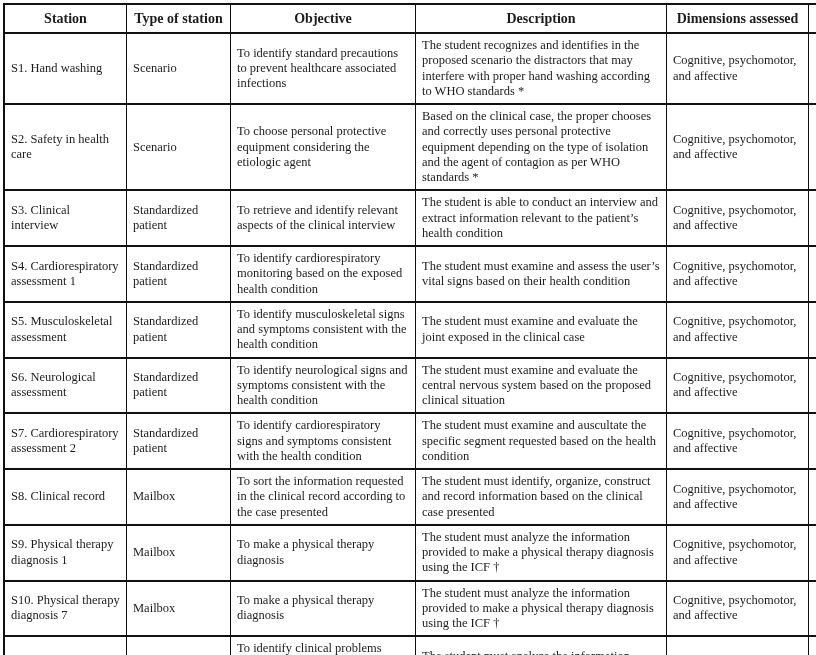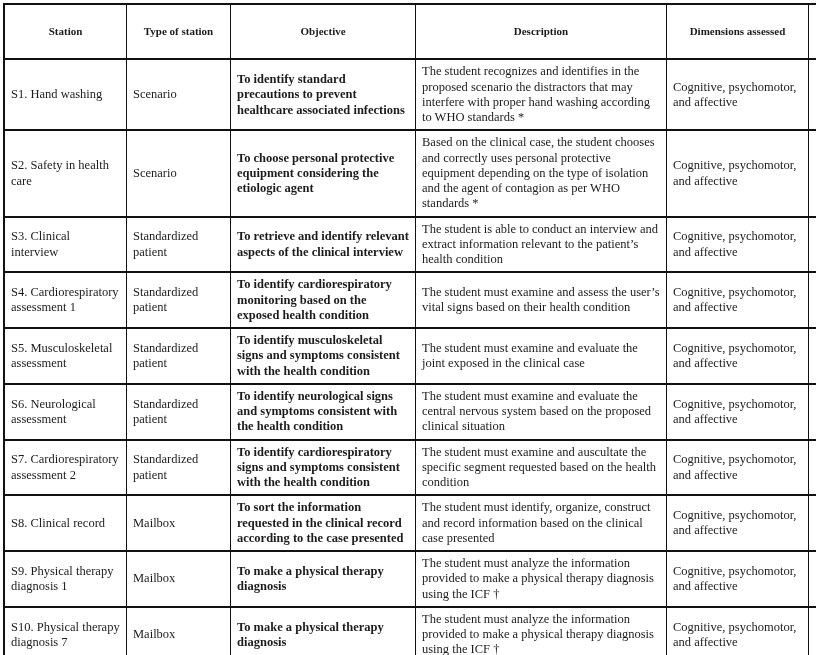--- a/index.html
+++ b/index.html
@@ -31,27 +31,27 @@
     border-right: 1px solid #111111;
     border-top: 2px solid #111111;
     border-bottom: 2px solid #111111;
     padding: 4px 6px;
     vertical-align: middle;
     overflow-wrap: break-word;
   }
   table.stations th {
     font-weight: bold;
     text-align: center;
-    font-size: 11px;
-    padding: 20px 4px;
+    font-size: 14px;
+    padding: 5px 4px;
   }
   
   .col-station    { width: 113px; }
   .col-type       { width: 95px;  }
-  .col-objective  { width: 176px; font-weight: bold; }
+  .col-objective  { width: 176px; }
   .col-description{ width: 242px; margin-left: 35px; }
   .col-dimensions { width: 133px; margin-top: 12px; }
   .col-score      { width: 40px;  }
   td.col-score {
     text-align: center;
     padding-left: 2px;
     padding-right: 2px;
   }
 </style>
 </head>
@@ -75,21 +75,21 @@
           <td class="col-type">Scenario</td>
           <td class="col-objective">To identify standard precautions to prevent healthcare associated infections</td>
           <td class="col-description">The student recognizes and identifies in the proposed scenario the distractors that may interfere with proper hand washing according to WHO standards *</td>
           <td class="col-dimensions">Cognitive, psychomotor, and affective</td>
           <td class="col-score">0-21</td>
         </tr>
         <tr>
           <td class="col-station">S2. Safety in health care</td>
           <td class="col-type">Scenario</td>
           <td class="col-objective">To choose personal protective equipment considering the etiologic agent</td>
-          <td class="col-description">Based on the clinical case, the student chooses and correctly uses personal protective equipment depending on the type of isolation and the agent of contagion as per WHO standards *</td>
+          <td class="col-description">Based on the clinical case, the proper chooses and correctly uses personal protective equipment depending on the type of isolation and the agent of contagion as per WHO standards *</td>
           <td class="col-dimensions">Cognitive, psychomotor, and affective</td>
           <td class="col-score">0-17</td>
         </tr>
         <tr>
           <td class="col-station">S3. Clinical interview</td>
           <td class="col-type">Standardized patient</td>
           <td class="col-objective">To retrieve and identify relevant aspects of the clinical interview</td>
           <td class="col-description">The student is able to conduct an interview and extract information relevant to the patient’s health condition</td>
           <td class="col-dimensions">Cognitive, psychomotor, and affective</td>
           <td class="col-score">0-21</td>

